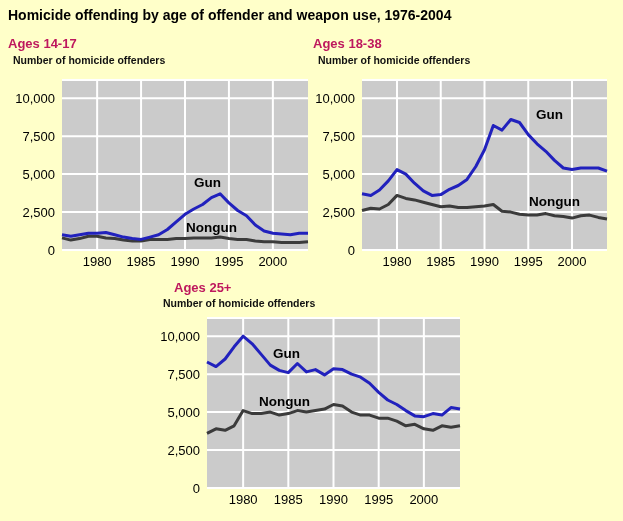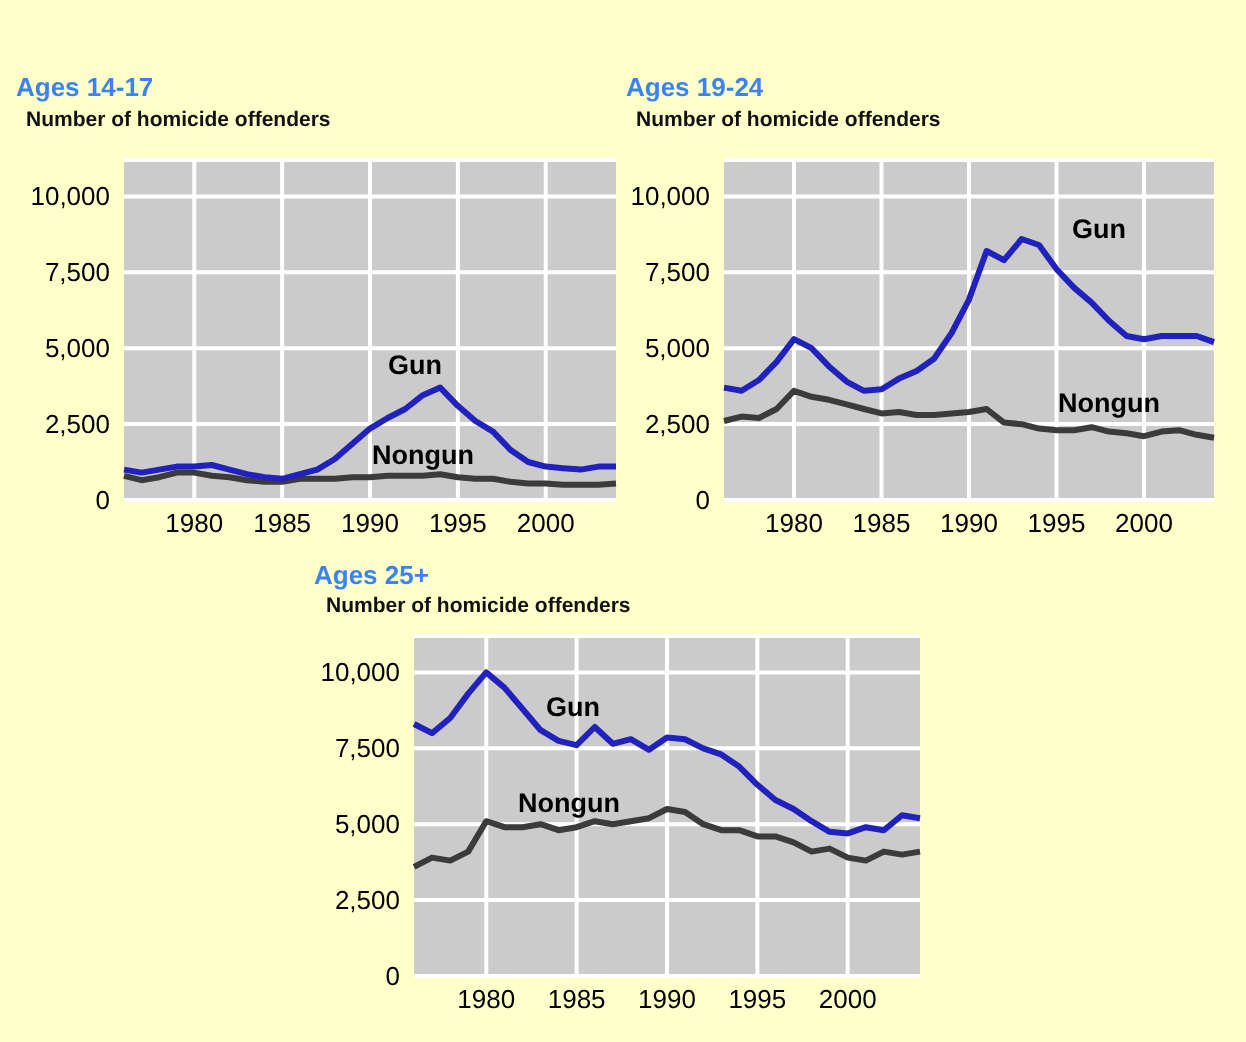--- a/index.html
+++ b/index.html
@@ -10,42 +10,43 @@
     overflow:hidden;
     background:#ffffc9;
   }
   .page-title{
     position:absolute;left:8px;top:7px;
     font-size:14px;font-weight:bold;color:#000;
     letter-spacing:0px;
   }
   .panel-heading{
     position:absolute;
-    font-size:13px;font-weight:bold;color:#3b82f6;
+    font-size:13px;font-weight:bold;color:#be185d;
   }
   .panel-subtitle{
     position:absolute;
     font-size:10.5px;color:#111;font-weight:bold;
   }
   #heading-0{left:8px;top:36px;}
   #subtitle-0{left:13px;top:54px;}
   #heading-1{left:313px;top:36px;}
   #subtitle-1{left:318px;top:54px;}
-  #heading-2{left:157px;top:280px;}
+  #heading-2{left:174px;top:280px;}
   #subtitle-2{left:163px;top:297px;}
   svg.chart{position:absolute;display:block;}
   #chart-0{left:0px;top:75px;}
   #chart-1{left:312px;top:75px;}
   #chart-2{left:140px;top:310px;}
 </style>
 </head>
 <body>
 
 <div id="canvas" style="background: rgb(255, 255, 201);">
 
+  <div class="page-title">Homicide offending by age of offender and weapon use, 1976-2004</div>
 
   <div class="panel-heading" id="heading-0">Ages 14-17</div>
   <div class="panel-subtitle" id="subtitle-0">Number of homicide offenders</div>
   <svg class="chart" id="chart-0" width="312" height="200">
       <rect x="62" y="5" width="246" height="170" fill="#cbcbcb"></rect>
       <line x1="97.14285714285714" y1="5" x2="97.14285714285714" y2="175" stroke="#ffffff" stroke-width="2"></line>
       <line x1="141.07142857142858" y1="5" x2="141.07142857142858" y2="175" stroke="#ffffff" stroke-width="2"></line>
       <line x1="185" y1="5" x2="185" y2="175" stroke="#ffffff" stroke-width="2"></line>
       <line x1="228.92857142857144" y1="5" x2="228.92857142857144" y2="175" stroke="#ffffff" stroke-width="2"></line>
       <line x1="272.85714285714283" y1="5" x2="272.85714285714283" y2="175" stroke="#ffffff" stroke-width="2"></line>
@@ -64,21 +65,21 @@
       <text x="55" y="27.714285714285694" text-anchor="end" font-size="13" fill="#000000">10,000</text>
       <text x="97.14285714285714" y="191" text-anchor="middle" font-size="13" fill="#000000">1980</text>
       <text x="141.07142857142858" y="191" text-anchor="middle" font-size="13" fill="#000000">1985</text>
       <text x="185" y="191" text-anchor="middle" font-size="13" fill="#000000">1990</text>
       <text x="228.92857142857144" y="191" text-anchor="middle" font-size="13" fill="#000000">1995</text>
       <text x="272.85714285714283" y="191" text-anchor="middle" font-size="13" fill="#000000">2000</text>
       <text x="194" y="112" font-size="13.5" font-weight="bold" fill="#000000">Gun</text>
       <text x="186" y="157" font-size="13.5" font-weight="bold" fill="#000000">Nongun</text>
     </svg>
 
-  <div class="panel-heading" id="heading-1">Ages 19-24</div>
+  <div class="panel-heading" id="heading-1">Ages 18-38</div>
   <div class="panel-subtitle" id="subtitle-1">Number of homicide offenders</div>
   <svg class="chart" id="chart-1" width="311" height="200">
       <rect x="50" y="5" width="245" height="170" fill="#cbcbcb"></rect>
       <line x1="85" y1="5" x2="85" y2="175" stroke="#ffffff" stroke-width="2"></line>
       <line x1="128.75" y1="5" x2="128.75" y2="175" stroke="#ffffff" stroke-width="2"></line>
       <line x1="172.5" y1="5" x2="172.5" y2="175" stroke="#ffffff" stroke-width="2"></line>
       <line x1="216.25" y1="5" x2="216.25" y2="175" stroke="#ffffff" stroke-width="2"></line>
       <line x1="260" y1="5" x2="260" y2="175" stroke="#ffffff" stroke-width="2"></line>
       <line x1="50" y1="175" x2="295" y2="175" stroke="#ffffff" stroke-width="2"></line>
       <line x1="50" y1="137.05357142857142" x2="295" y2="137.05357142857142" stroke="#ffffff" stroke-width="2"></line>

